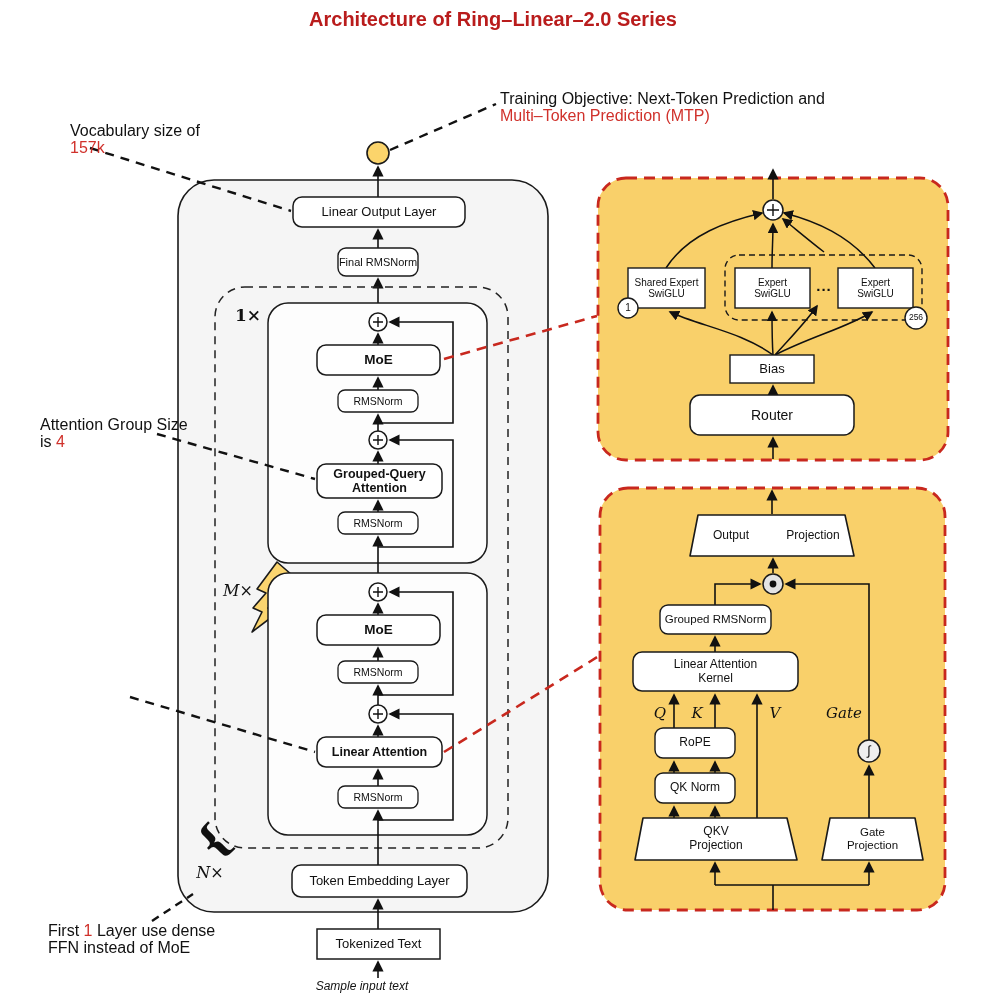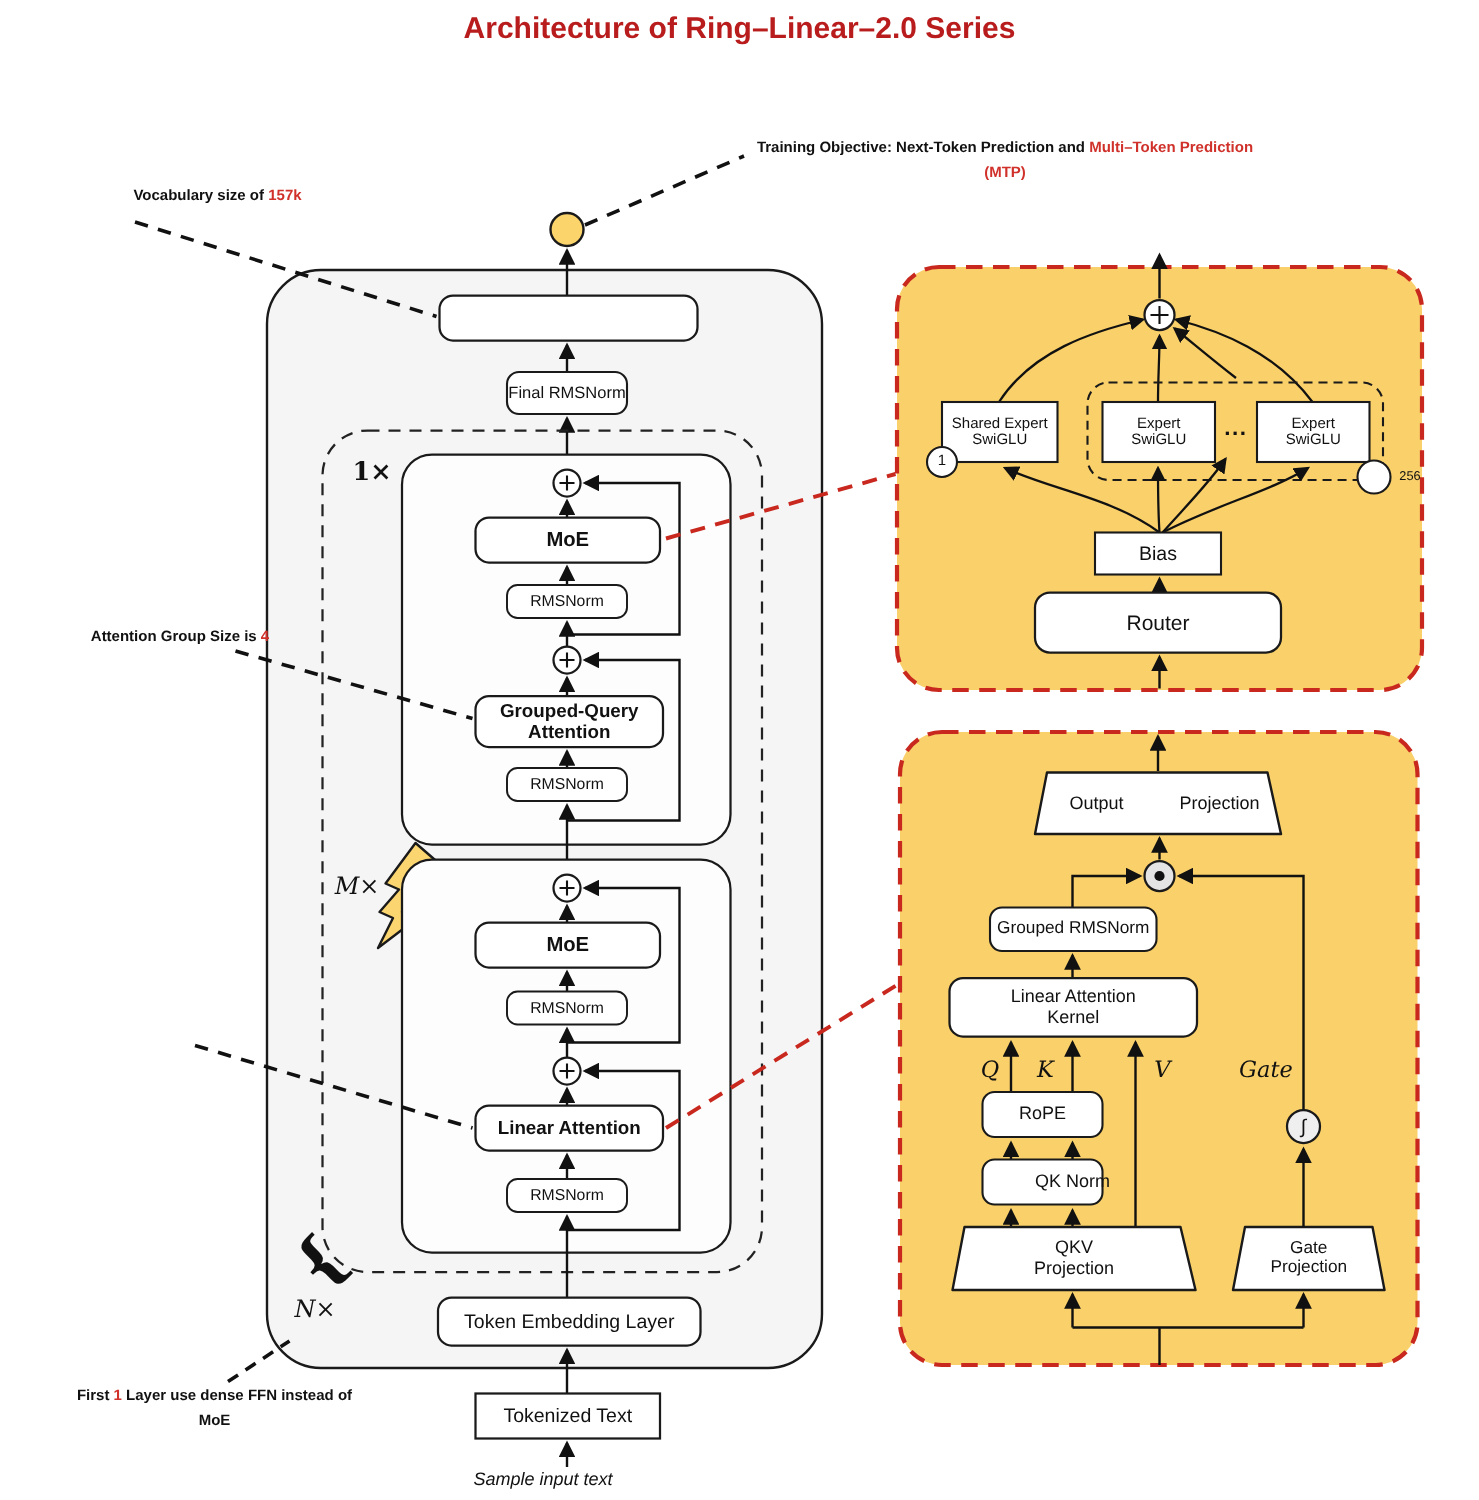--- a/index.html
+++ b/index.html
@@ -5,21 +5,21 @@
   html,body{margin:0;padding:0;background:#ffffff;}
   #stage{position:relative;width:986px;height:1000px;background:#ffffff;
          font-family:"Liberation Sans",sans-serif;color:#111;overflow:hidden;}
   #diagram-svg{position:absolute;left:0;top:0;}
   .lbl{position:absolute;display:flex;align-items:center;justify-content:center;
        text-align:center;line-height:1.15;color:#111;}
   .lbl .ln{display:block;width:100%;}
   .bold{font-weight:bold;}
   .red{color:#d0312b;}
   .serif-math{font-family:"DejaVu Serif",serif;font-style:italic;}
-  .annot{position:absolute;font-weight:bold;font-size:10px;line-height:17px;text-align:center;
+  .annot{position:absolute;font-weight:normal;font-size:16px;line-height:17px;text-align:left;
          display:block;}
   #page-title{position:absolute;left:0;top:8px;width:986px;text-align:center;
         font-size:20px;font-weight:bold;color:#b91c1c;}
   .small10{font-size:10px;}
   .brace{position:absolute;font-family:"DejaVu Serif",serif;font-weight:bold;
          transform:rotate(-45deg);}
 </style>
 </head>
 <body>
 
@@ -180,20 +180,21 @@
   <span class="ln"><span>Group Size is </span><span class="red">4</span></span>
 </div>
 
 
 <div class="annot" style="left:48px;top:922px;width:190px;">
   <span class="ln"><span>First </span><span class="red">1</span><span> Layer</span></span>
   <span class="ln">use dense</span>
   <span class="ln">FFN instead of MoE</span>
 </div>
 
+<div class="lbl" style="left:293px;top:197px;width:172px;height:30px;font-size:13px;">Linear Output Layer</div>
 <div class="lbl" style="left:338px;top:248px;width:80px;height:28px;font-size:11px;">Final RMSNorm</div>
 <div class="lbl" style="left:228px;top:306px;width:40px;height:20px;font-size:17px;font-weight:bold;font-family:'DejaVu Serif',serif;">1×</div>
 <div class="lbl bold" style="left:317px;top:345px;width:123px;height:30px;font-size:13.5px;">MoE</div>
 <div class="lbl" style="left:338px;top:390px;width:80px;height:22px;font-size:10.5px;">RMSNorm</div>
 <div class="lbl bold" style="left:317px;top:464px;width:125px;height:34px;font-size:12.5px;flex-direction:column;">
   <span class="ln">Grouped-Query</span>
   <span class="ln">Attention</span>
 </div>
 <div class="lbl" style="left:338px;top:512px;width:80px;height:22px;font-size:10.5px;">RMSNorm</div>
 <div class="lbl serif-math" style="left:218px;top:581px;width:40px;height:20px;font-size:16px;">M×</div>
@@ -214,39 +215,39 @@
 <div class="lbl small10" style="left:735px;top:268px;width:75px;height:40px;flex-direction:column;">
   <span class="ln">Expert</span>
   <span class="ln">SwiGLU</span>
 </div>
 <div class="lbl bold" style="left:810px;top:274px;width:28px;height:24px;font-size:15px;letter-spacing:1px;">...</div>
 <div class="lbl small10" style="left:838px;top:268px;width:75px;height:40px;flex-direction:column;">
   <span class="ln">Expert</span>
   <span class="ln">SwiGLU</span>
 </div>
 <div class="lbl" style="left:618px;top:298px;width:20px;height:20px;font-size:10px;">1</div>
-<div class="lbl" style="left:905px;top:307px;width:22px;height:22px;font-size:8.5px;padding-left:24px;">256</div>
+<div class="lbl" style="left:905px;top:307px;width:22px;height:22px;font-size:8.5px;">256</div>
 <div class="lbl" style="left:730px;top:355px;width:84px;height:28px;font-size:13px;">Bias</div>
 <div class="lbl" style="left:690px;top:395px;width:164px;height:40px;font-size:14px;">Router</div>
 
 <div class="lbl" style="left:690px;top:515px;width:164px;height:41px;font-size:12px;flex-direction:row;">
   <span class="ln">Output</span>
   <span class="ln">Projection</span>
 </div>
 <div class="lbl" style="left:660px;top:605px;width:111px;height:29px;font-size:11.5px;">Grouped RMSNorm</div>
 <div class="lbl" style="left:633px;top:652px;width:165px;height:39px;font-size:12px;flex-direction:column;">
   <span class="ln">Linear Attention</span>
   <span class="ln">Kernel</span>
 </div>
 <div class="lbl serif-math" style="left:650px;top:704px;width:20px;height:20px;font-size:15px;">Q</div>
 <div class="lbl serif-math" style="left:687px;top:704px;width:20px;height:20px;font-size:15px;">K</div>
 <div class="lbl serif-math" style="left:765px;top:704px;width:20px;height:20px;font-size:15px;">V</div>
 <div class="lbl serif-math" style="left:822px;top:704px;width:44px;height:20px;font-size:15px;">Gate</div>
 <div class="lbl" style="left:655px;top:728px;width:80px;height:30px;font-size:12px;">RoPE</div>
-<div class="lbl" style="left:655px;top:773px;width:80px;height:30px;font-size:12px;margin-left:20px;">QK Norm</div>
+<div class="lbl" style="left:655px;top:773px;width:80px;height:30px;font-size:12px;">QK Norm</div>
 <div class="lbl" style="left:635px;top:818px;width:162px;height:42px;font-size:12px;flex-direction:column;">
   <span class="ln">QKV</span>
   <span class="ln">Projection</span>
 </div>
 <div class="lbl" style="left:822px;top:818px;width:101px;height:42px;font-size:11.5px;flex-direction:column;">
   <span class="ln">Gate</span>
   <span class="ln">Projection</span>
 </div>
 <div class="lbl" style="left:858px;top:740px;width:22px;height:22px;font-size:13px;">∫</div>
 

